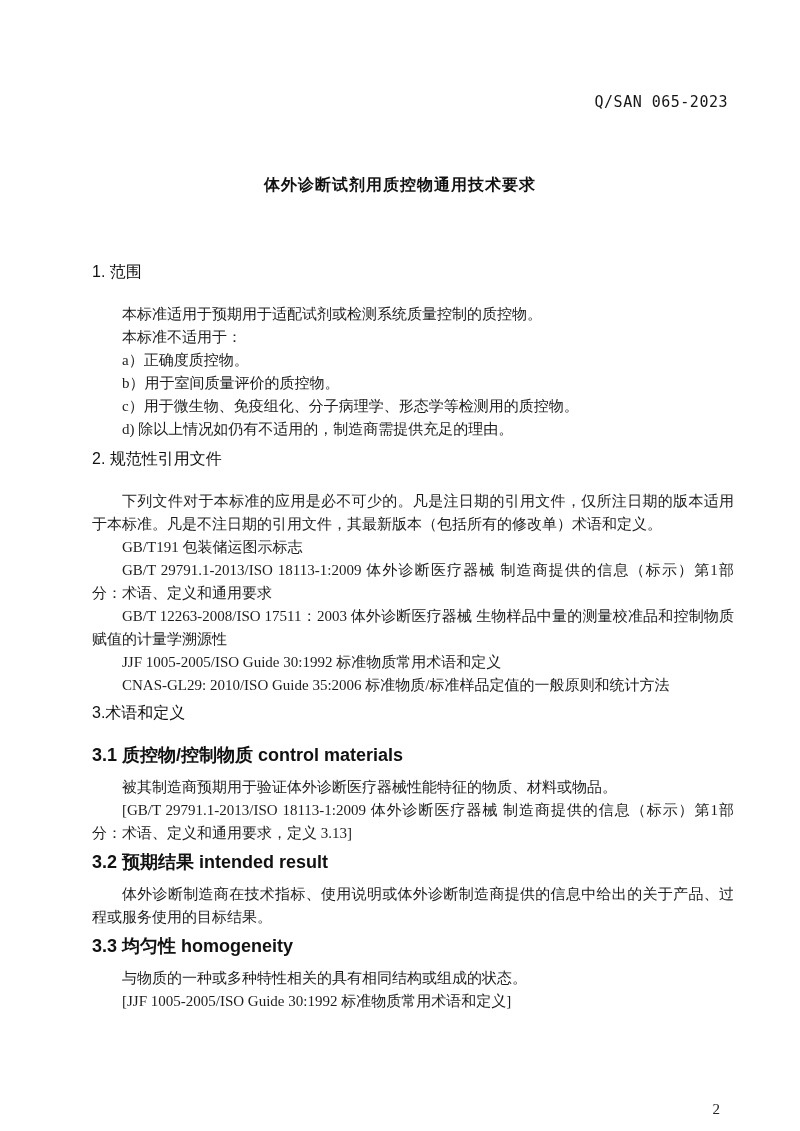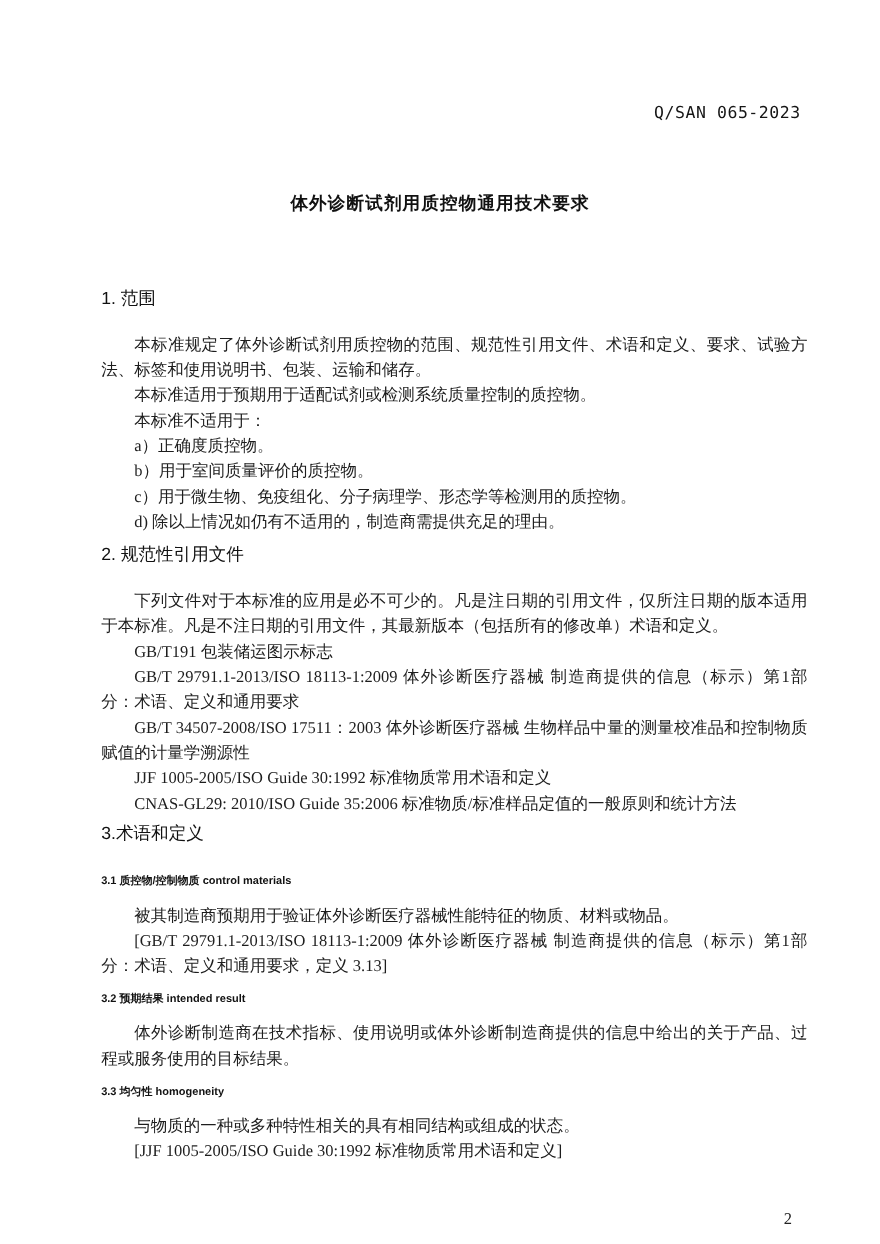--- a/index.html
+++ b/index.html
@@ -57,21 +57,21 @@
     line-height: 23px;
     color: #111;
   }
   .sec2 { margin-top: 6px; }
   .sec3 { margin-top: 4px; }
   .sec3 > .sec-heading { }
   .sub-heading {
     margin: 6px 0 9px 0;
     font-family: "Liberation Sans", "DejaVu Sans", sans-serif;
     font-weight: 700;
-    font-size: 10px;
+    font-size: 18px;
     line-height: 23px;
     color: #111;
   }
   .para {
     margin: 0;
     text-indent: 2em;
     line-height: 23px;
     text-align: justify;
   }
   .page-number {
@@ -88,35 +88,34 @@
 <div class="page">
 
   <div class="doc-number">Q/SAN 065-2023</div>
 
   <h1 class="title">体外诊断试剂用质控物通用技术要求</h1>
 
   <div class="content">
 
     <section class="sec1">
       <h2 class="sec-heading">1. 范围</h2>
-      <p class="para">本标准规定了体外诊断试剂用质控物的范围、规范性引用文件、术语和定义、要求、试验方法、标签和使用说明书、包装、运输和储存。</p>
       <p class="para">本标准适用于预期用于适配试剂或检测系统质量控制的质控物。</p>
       <p class="para">本标准不适用于：</p>
       <p class="para">a）正确度质控物。</p>
       <p class="para">b）用于室间质量评价的质控物。</p>
       <p class="para">c）用于微生物、免疫组化、分子病理学、形态学等检测用的质控物。</p>
       <p class="para">d) 除以上情况如仍有不适用的，制造商需提供充足的理由。</p>
     </section>
 
     <section class="sec2">
       <h2 class="sec-heading">2. 规范性引用文件</h2>
       <p class="para">下列文件对于本标准的应用是必不可少的。凡是注日期的引用文件，仅所注日期的版本适用于本标准。凡是不注日期的引用文件，其最新版本（包括所有的修改单）术语和定义。</p>
       <p class="para">GB/T191 包装储运图示标志</p>
       <p class="para">GB/T 29791.1-2013/ISO 18113-1:2009 体外诊断医疗器械 制造商提供的信息（标示）第1部分：术语、定义和通用要求</p>
-      <p class="para">GB/T 34507-2008/ISO 17511：2003 体外诊断医疗器械 生物样品中量的测量校准品和控制物质赋值的计量学溯源性</p>
+      <p class="para">GB/T 12263-2008/ISO 17511：2003 体外诊断医疗器械 生物样品中量的测量校准品和控制物质赋值的计量学溯源性</p>
       <p class="para">JJF 1005-2005/ISO Guide 30:1992 标准物质常用术语和定义</p>
       <p class="para">CNAS-GL29: 2010/ISO Guide 35:2006 标准物质/标准样品定值的一般原则和统计方法</p>
     </section>
 
     <section class="sec3">
       <h2 class="sec-heading">3.术语和定义</h2>
 
       <div>
         <h3 class="sub-heading">3.1 质控物/控制物质 control materials</h3>
         <p class="para">被其制造商预期用于验证体外诊断医疗器械性能特征的物质、材料或物品。</p>

